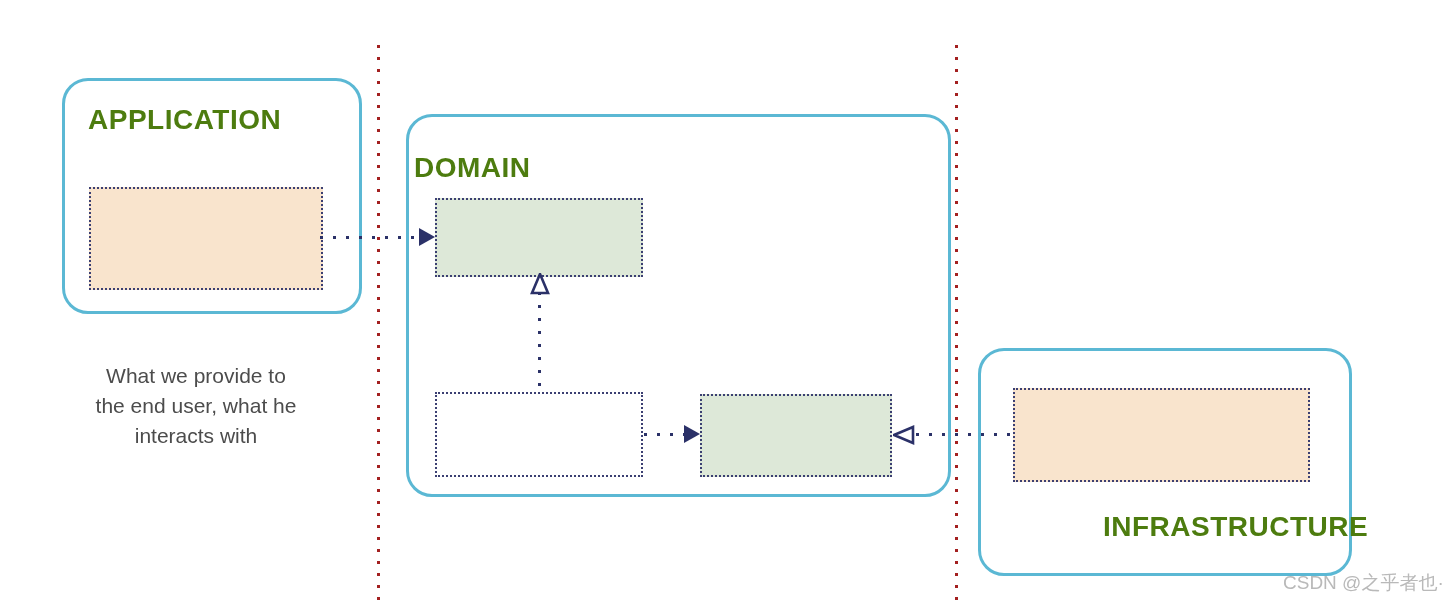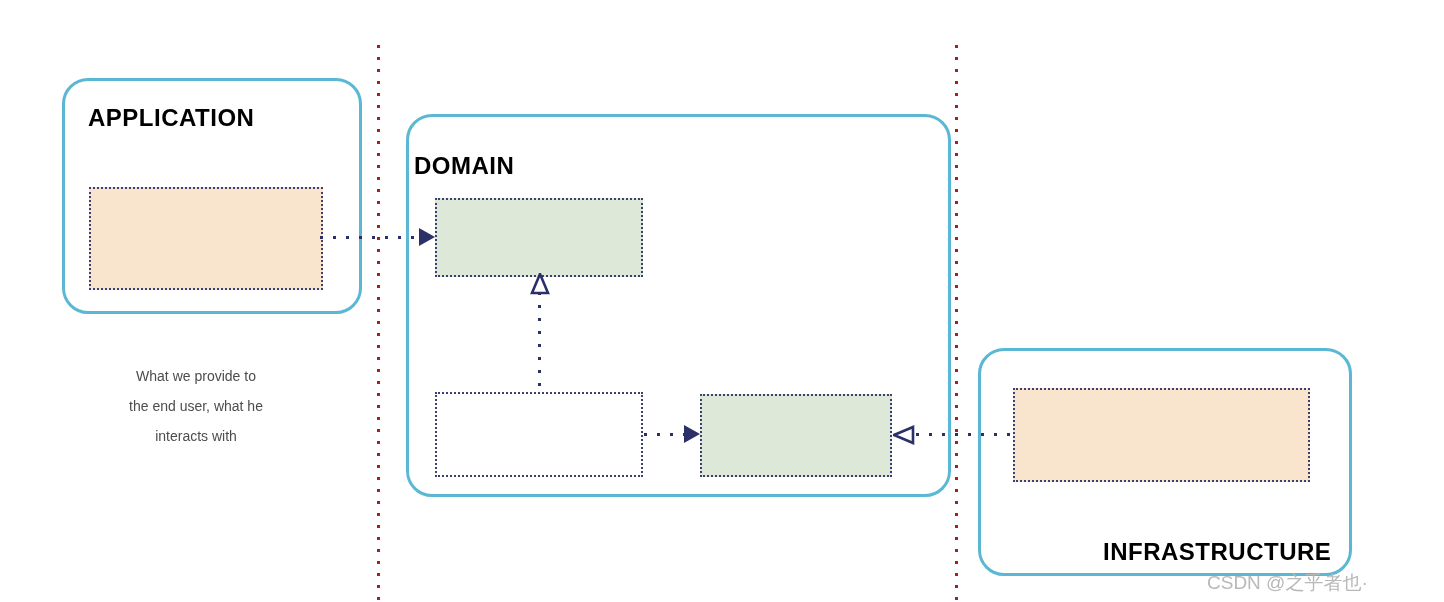--- a/index.html
+++ b/index.html
@@ -36,41 +36,41 @@
     position: absolute;
     border: 3px solid #5bb8d4;
     border-radius: 26px;
     background: #ffffff;
     box-sizing: border-box;
   }
 
   .layer-title {
     position: absolute;
     font-weight: bold;
-    font-size: 24px;
+    font-size: 28px;
     letter-spacing: 0.5px;
-    color: #000000;
+    color: #4d7c0f;
     white-space: nowrap;
   }
 
   
   .component {
     position: absolute;
     border: 2px dotted #3b3f72;
     box-sizing: border-box;
   }
   .component.peach { background: #f9e4cd; }
   .component.green { background: #dde8d8; }
   .component.blank { background: #ffffff; }
 
   
   .caption {
     position: absolute;
     text-align: center;
-    font-size: 14px;
+    font-size: 21px;
     line-height: 30px;
     color: #4c4c4c;
     white-space: pre-line;
   }
 
   
   .conn-h {
     position: absolute;
     height: 3px;
     background-image: linear-gradient(
@@ -139,33 +139,33 @@
 
   <div class="component blank" style="left:435px; top:392px; width:208px; height:85px;"></div>
 
   <div class="component green" style="left:700px; top:394px; width:192px; height:83px;"></div>
 
 
   <div class="layer-box" style="left:978px; top:348px; width:374px; height:228px;"></div>
 
   <div class="component peach" style="left:1013px; top:388px; width:297px; height:94px;"></div>
 
-  <div class="layer-title" style="left:1103px; top:538px;">INFRASTRUCTURE</div>
+  <div class="layer-title" style="left:1103px; top:511px;">INFRASTRUCTURE</div>
 
   <div class="conn-h" style="left:320px; top:236px; width:99px;"></div>
   <div class="arrow solid-right" style="left:419px; top:228px;"></div>
 
   <div class="conn-v" style="left:538px; top:292px; width:3px; height:100px;"></div>
   <svg class="arrow-svg" width="20" height="22" style="left:530px; top:273px;" viewBox="0 0 20 22">
     <polygon points="10,1 18,20 2,20" fill="#ffffff" stroke="#2b3168" stroke-width="2.6"></polygon>
   </svg>
 
   <div class="conn-h" style="left:644px; top:433px; width:40px;"></div>
   <div class="arrow solid-right" style="left:684px; top:425px;"></div>
 
   <div class="conn-h" style="left:916px; top:433px; width:104px;"></div>
   <svg class="arrow-svg" width="22" height="20" style="left:893px; top:425px;" viewBox="0 0 22 20">
     <polygon points="1,10 20,2 20,18" fill="#ffffff" stroke="#2b3168" stroke-width="2.6"></polygon>
   </svg>
 
-  <div class="watermark" style="left:1207px; top:570px;">CSDN @之乎者也·</div>
+  <div class="watermark" style="left:1283px; top:570px;">CSDN @之乎者也·</div>
 
 </div>
 
 </body></html>

